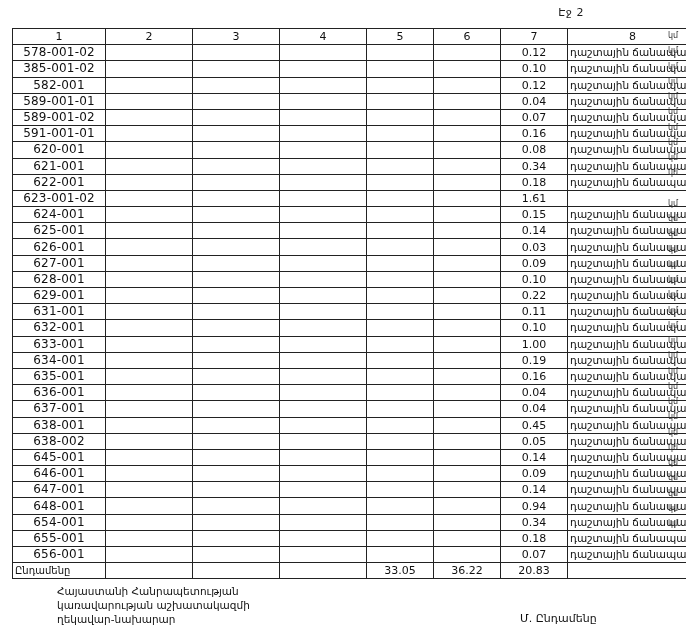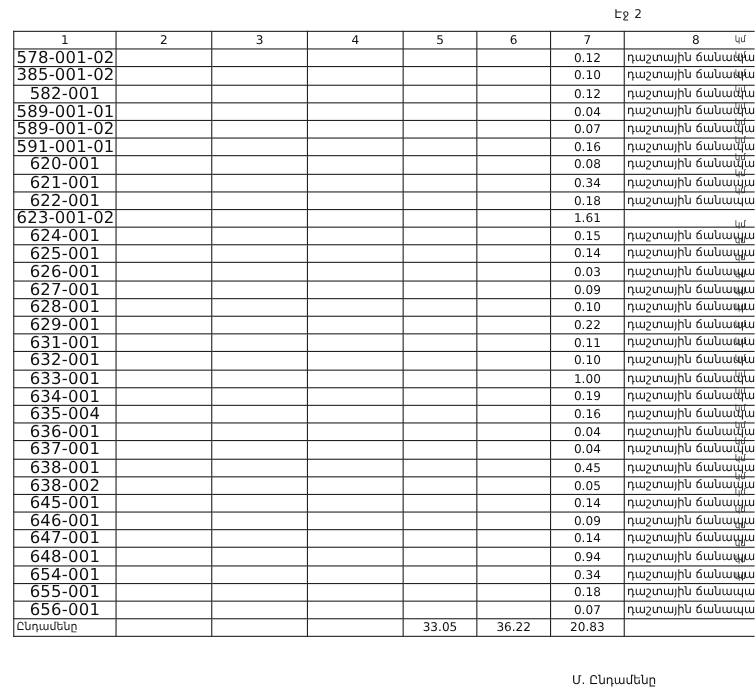--- a/index.html
+++ b/index.html
@@ -45,21 +45,21 @@
   .c5{width:62px;text-align:center;}
   .c6{width:62px;text-align:center;}
   .c7{width:62px;text-align:center;}
   .c8{width:125px;text-align:center;}
   thead td{
     text-align:center;
     font-size:11px;
     height:16px;
   }
   .code{
-    font-size:15px;
+    font-size:12px;
     letter-spacing:0.2px;
     margin-top:44px;
   }
   .num{
     font-size:11px;
   }
   .arm{
     font-size:10.5px;
     letter-spacing:0px;
   }
@@ -314,21 +314,21 @@
           <td class="c1 code">634-001</td>
           <td class="c2"></td>
           <td class="c3"></td>
           <td class="c4"></td>
           <td class="c5 num"></td>
           <td class="c6 num"></td>
           <td class="c7 num">0.19</td>
           <td class="c8 arm">դաշտային ճանապարհ</td>
         </tr>
       <tr>
-          <td class="c1 code">635-004</td>
+          <td class="c1 code">635-001</td>
           <td class="c2"></td>
           <td class="c3"></td>
           <td class="c4"></td>
           <td class="c5 num"></td>
           <td class="c6 num"></td>
           <td class="c7 num">0.16</td>
           <td class="c8 arm">դաշտային ճանապարհ</td>
         </tr>
       <tr>
           <td class="c1 code">636-001</td>
@@ -482,16 +482,21 @@
     <div>կմ</div>
     <div>կմ</div>
     <div>կմ</div>
     <div>կմ</div>
     <div>կմ</div>
     <div>կմ</div>
     <div>կմ</div>
     <div>կմ</div>
   </div>
 
+  <div class="footer">
+    <div>Հայաստանի Հանրապետության</div>
+    <div>կառավարության աշխատակազմի</div>
+    <div>ղեկավար-նախարար</div>
+  </div>
 
   <div class="signature">Մ. Ընդամենը</div>
 
 </div>
 
 </body></html>

